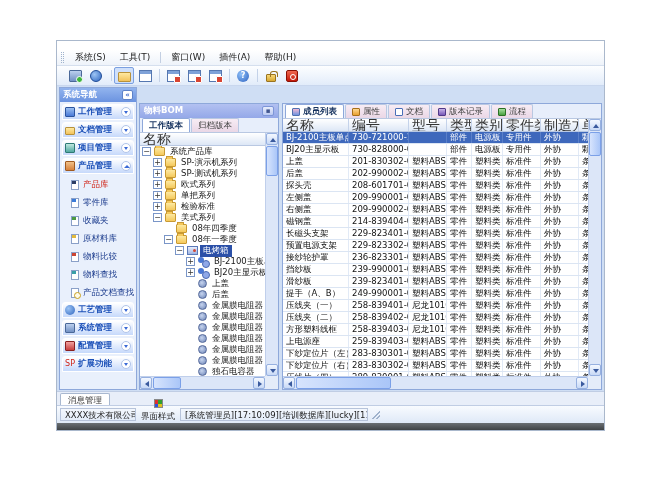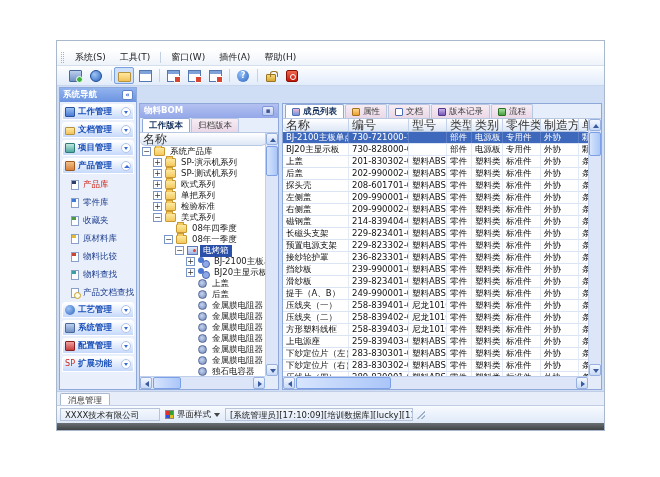--- a/index.html
+++ b/index.html
@@ -122,21 +122,21 @@
     background:linear-gradient(#f7ecf4,#ead7e6); font-size:8.5px; color:#444; }
   .ptab.active { background:#fff; color:#16325e; font-weight:bold; border-color:#8ea8da; }
   .rtic { width:8px; height:8px; border-radius:1px; flex:0 0 auto; }
   .rtic.ic-grid { background:linear-gradient(#f4b9d4,#6f94e0); border:1px solid #5070b0; }
   .rtic.ic-prop { background:linear-gradient(#ffd890,#e8a030); border:1px solid #a87018; }
   .rtic.ic-doc { background:#fff; border:1px solid #4a6fb8; }
   .rtic.ic-ver { background:linear-gradient(#c8b4e8,#7858b8); border:1px solid #503888; }
   .rtic.ic-flow { background:linear-gradient(#a8e0a0,#48a040); border:1px solid #2a7024; }
 
   .thead { position:absolute; display:grid; background:linear-gradient(#ffffff,#dde7f6);
-    border-bottom:1px solid #b9c8e2; font-size:12px; color:#333;border-radius:6px; }
+    border-bottom:1px solid #b9c8e2; font-size:14px; color:#333; }
   .thc { padding:0 3px; line-height:12px; border-right:1px solid #c5d3ea; white-space:nowrap; overflow:hidden; }
 
   
   .bom-panel { left:82px; top:62px; width:140px; height:287px; }
   .bom-tabs { top:14px; }
   .bom-head { left:0; top:29px; width:127px; grid-template-columns:1fr; }
   .tree { position:absolute; left:0; top:42px; width:127px; bottom:13px; overflow:hidden; background:#fff; }
   .trow { height:11px; display:flex; align-items:center; font-size:8.5px; color:#1a1a1a; white-space:nowrap; }
   .expander { width:9px; height:9px; border:1px solid #7a96c8; background:#fff; color:#333;
     font-size:8px; line-height:7px; text-align:center; flex:0 0 auto; margin-right:1px; visibility:hidden; }
@@ -190,23 +190,23 @@
   .msg-strip { position:absolute; left:0; top:350px; right:0; height:14px; background:#e8eef9;
     border-top:1px solid #c0cde4; }
   .msg-tab { position:absolute; left:3px; top:1px; height:13px; padding:0 7px;
     background:#fff; border:1px solid #a8b8d0; border-bottom:none; border-radius:2px 2px 0 0;
     font-size:8.5px; line-height:12px; color:#333; }
   .statusbar { position:absolute; left:0; top:364px; right:0; height:18px;
     background:linear-gradient(#f8fbff,#dfe9f7); border-top:1px solid #c0cde4;
     display:flex; align-items:center; padding:0 3px; gap:3px; font-size:8.5px; color:#222; }
   .st-box { border:1px solid #b6c3da; height:13px; line-height:12px; padding:0 4px;
     white-space:nowrap; overflow:hidden; }
-  .st-company { width:100px; }
+  .st-company { width:76px; }
   .st-op { flex:1; }
-  .st-style { display:flex; align-items:center; gap:3px; padding:0 2px; }
+  .st-style { display:flex; align-items:center; gap:3px; padding:0 2px;flex-direction:column; }
   .palette { width:9px; height:9px; display:grid; grid-template-columns:1fr 1fr; border:1px solid #888; }
   .palette i:nth-child(1){background:#e03030;} .palette i:nth-child(2){background:#30a030;}
   .palette i:nth-child(3){background:#3050e0;} .palette i:nth-child(4){background:#e0c020;}
   .drop-arrow { width:0; height:0; border-left:3px solid transparent; border-right:3px solid transparent;
     border-top:4px solid #444; }
   .st-session { width:188px; text-align:left; }
   .resize-grip { width:9px; height:9px; background:linear-gradient(135deg,transparent 55%,#9fb2cc 55%,#9fb2cc 65%,transparent 65%,transparent 75%,#9fb2cc 75%,#9fb2cc 85%,transparent 85%); }
   .darkband { position:absolute; left:0; top:382px; right:0; height:7px;
     background:linear-gradient(#6a6f73,#3f4346); }
   .white-top { position:absolute; left:0; top:0; right:0; height:9px; background:#fff; }

